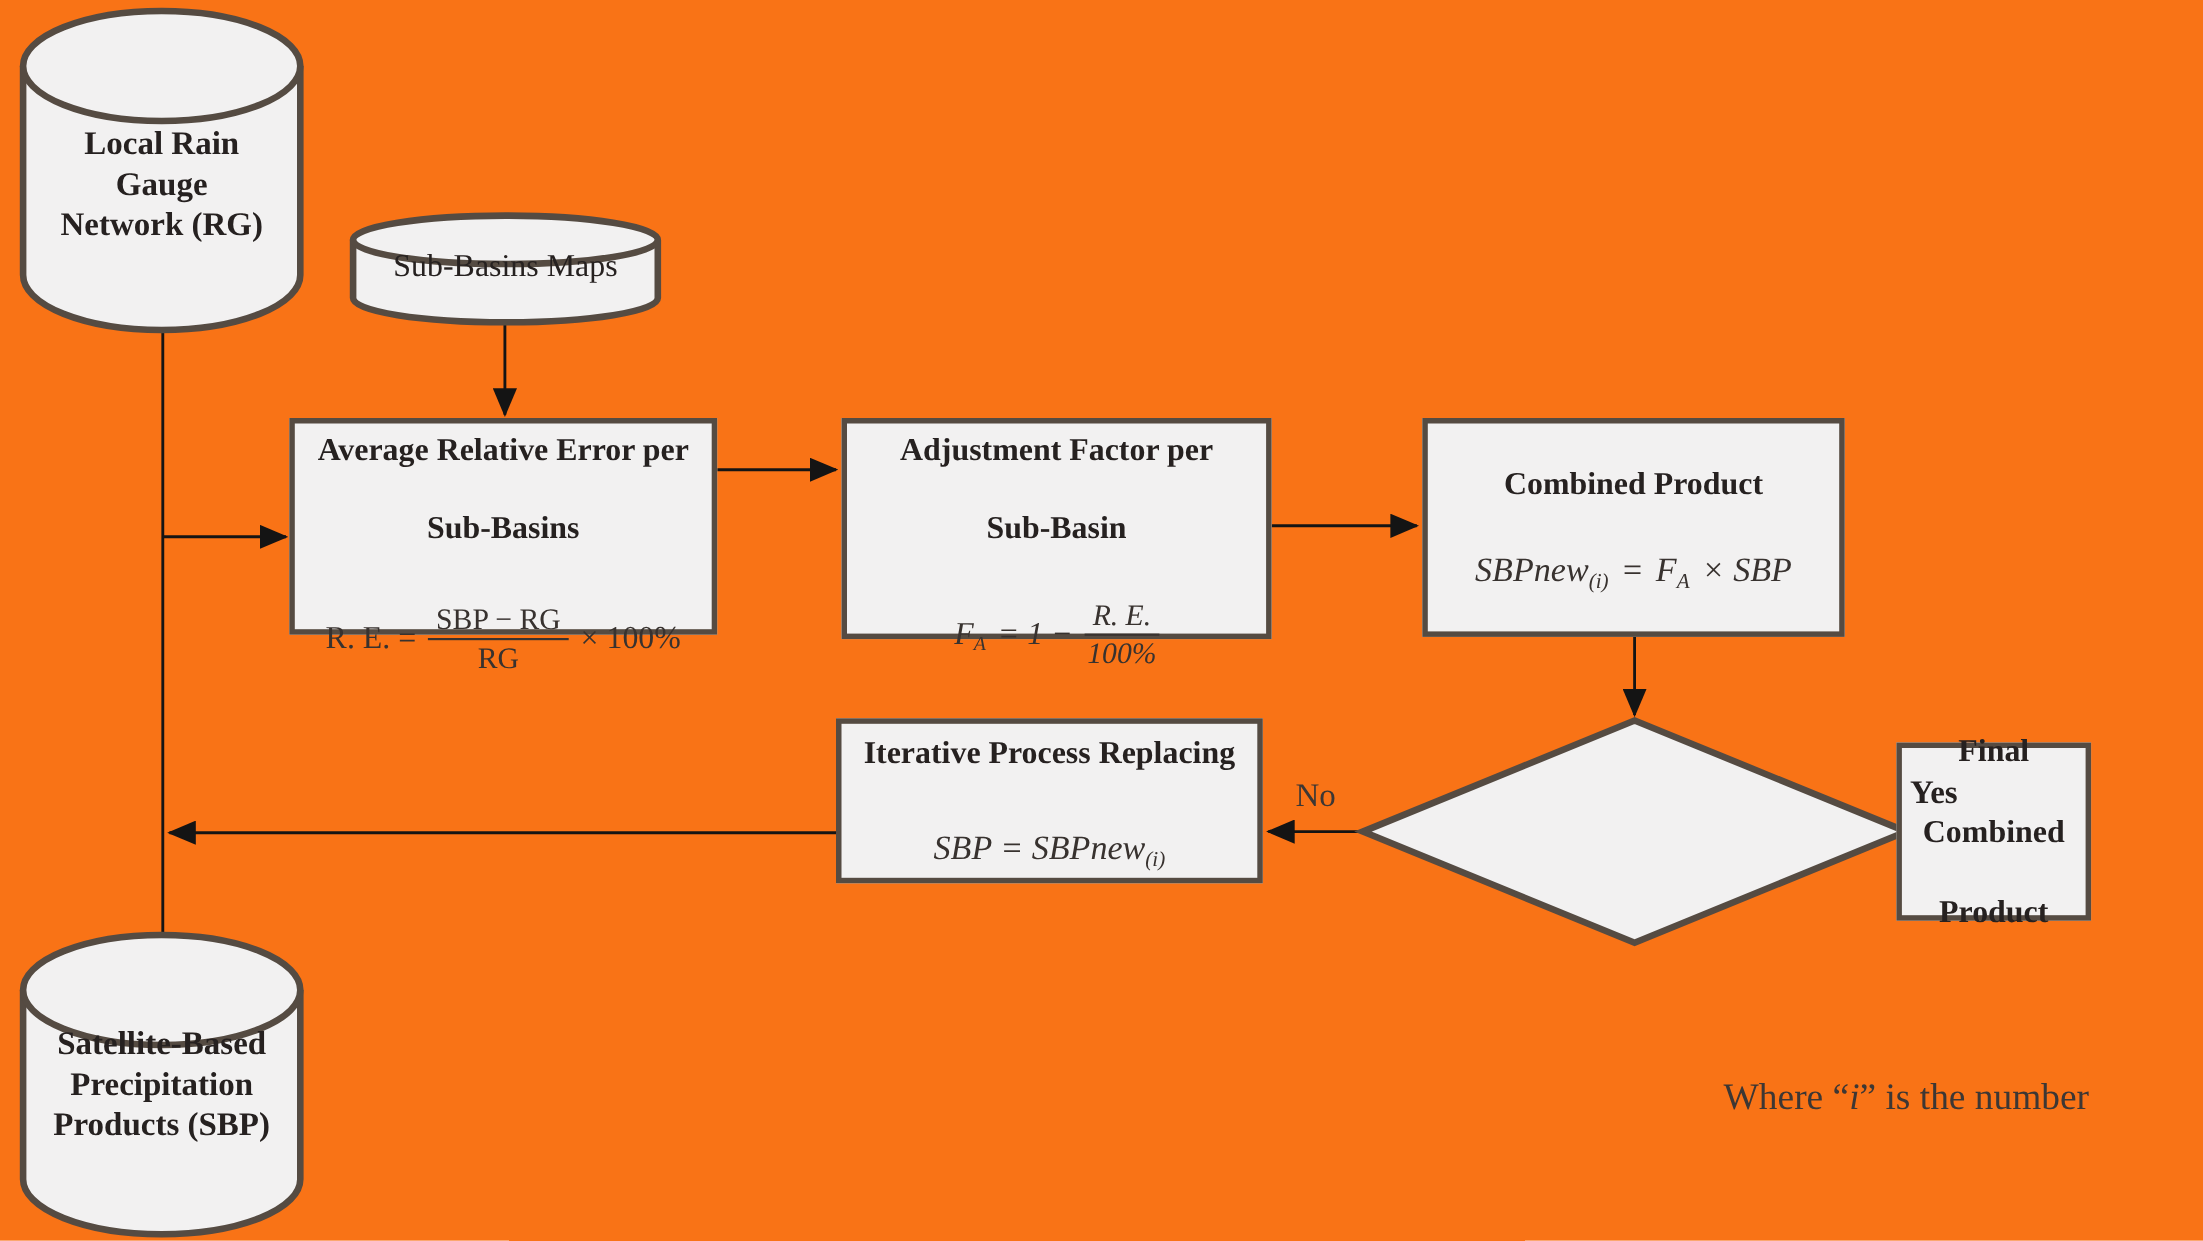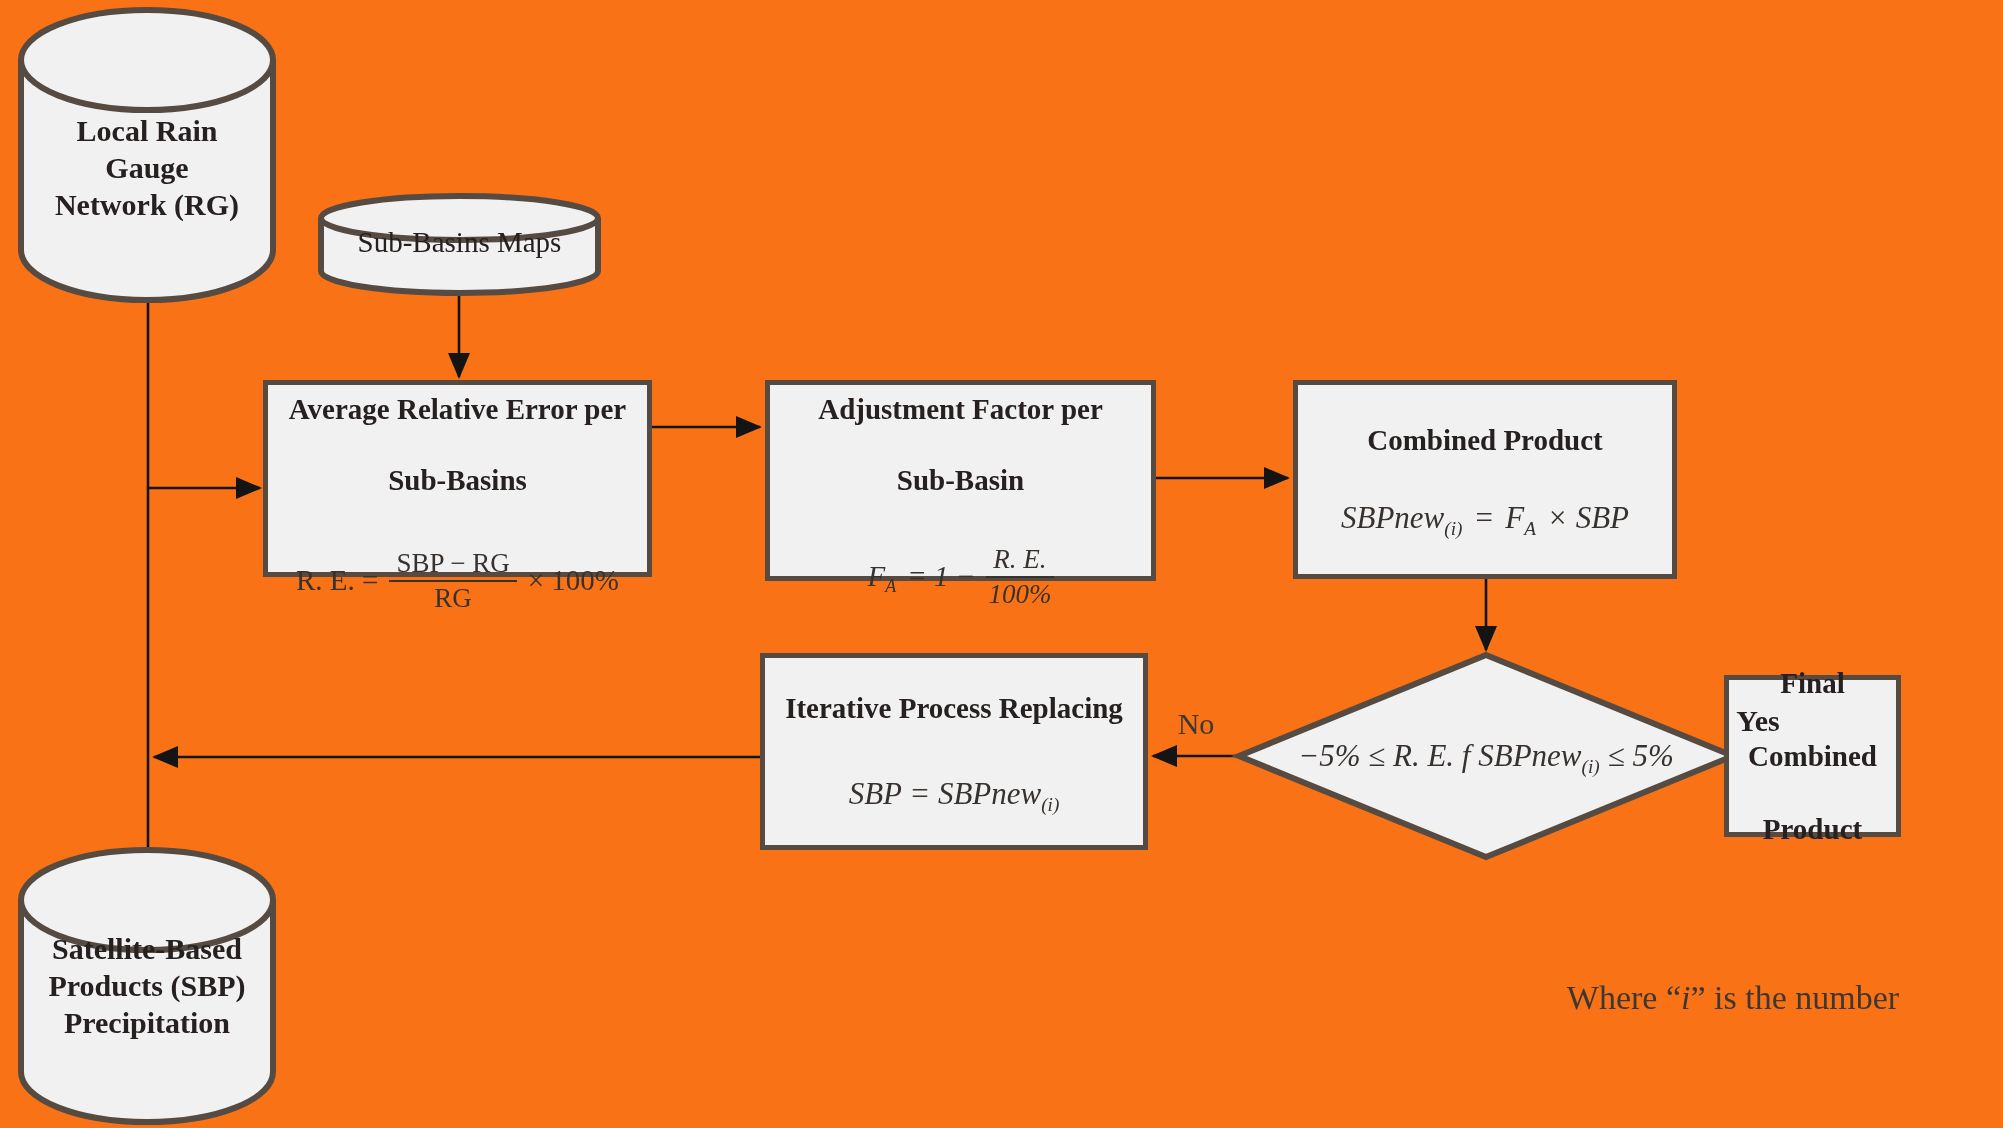--- a/index.html
+++ b/index.html
@@ -129,47 +129,41 @@
   <div class="box" style="left:1293px;top:380px;width:384px;height:199px;justify-content:center;">
     <div class="bt">Combined Product</div>
     <div class="formula ital" style="margin-top:6px;font-size:31px;">
       <span><span>SBPnew</span><sub>(i)</sub></span>
       <span>=</span>
       <span><span>F</span><sub>A</sub></span>
       <span>× SBP</span>
     </div>
   </div>
 
-  <div class="box" style="left:760px;top:653px;width:388px;height:197px;justify-content:center;">
+  <div class="box" style="left:760px;top:653px;width:388px;height:150px;justify-content:center;">
     <div class="bt">Iterative Process Replacing</div>
     <div class="formula ital" style="margin-top:14px;font-size:31px;">
       <span><span>SBP = SBPnew</span><sub>(i)</sub></span>
     </div>
   </div>
 
   <div class="box" style="left:1724px;top:675px;width:177px;height:162px;justify-content:center;">
     <div class="bt" style="line-height:37px;">Final</div>
     <div class="bt" style="line-height:37px;">Combined</div>
     <div class="bt" style="line-height:37px;">Product</div>
   </div>
 
-  <div class="abs" style="left:1235px;top:655px;width:502px;height:202px;display:flex;align-items:center;justify-content:center;">
-    <div class="formula ital" style="gap:8px;font-size:31px;">
-      <span><span>−5% ≤ R. E. f SBPnew</span><sub>(i)</sub></span>
-      <span>≤ 5%</span>
-    </div>
-  </div>
 
   <div class="edge-label" style="left:1156px;top:707px;width:80px;">No</div>
   <div class="edge-label" style="left:1718px;top:704px;width:80px;font-weight:bold;color:var(--text-dark);">Yes</div>
 
   <div class="cyl-label" style="left:21px;top:930px;width:252px;">
     <div>Satellite-Based</div>
+    <div>Precipitation</div>
     <div>Products (SBP)</div>
-    <div>Precipitation</div>
   </div>
 
   <div class="note" style="left:1483px;top:976px;width:500px;">
     <div>
       <span>Where “</span><span class="ital">i</span><span>” is the number</span>
     </div>
   </div>
 
 </div>
 

